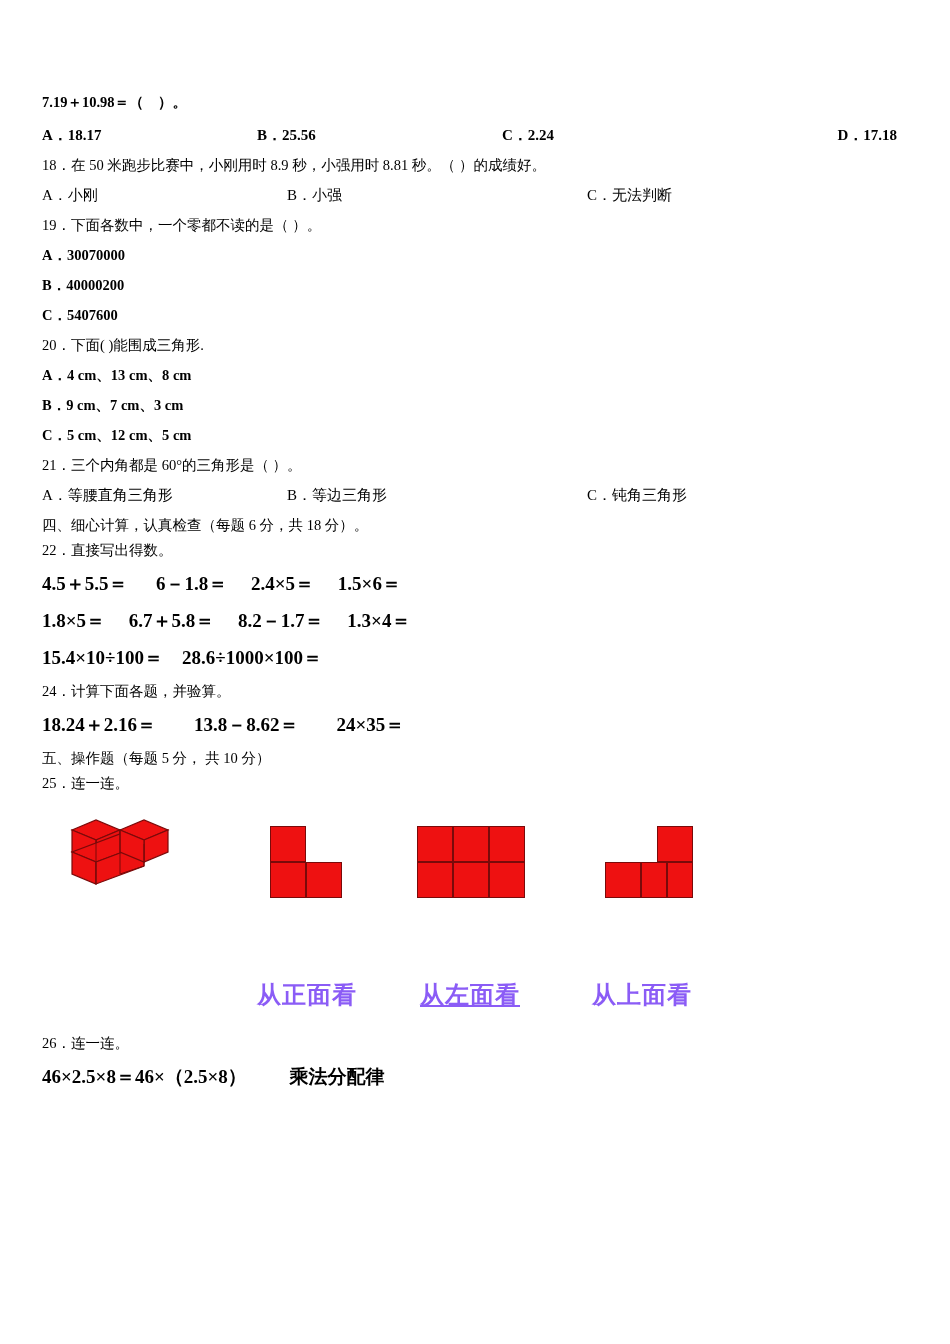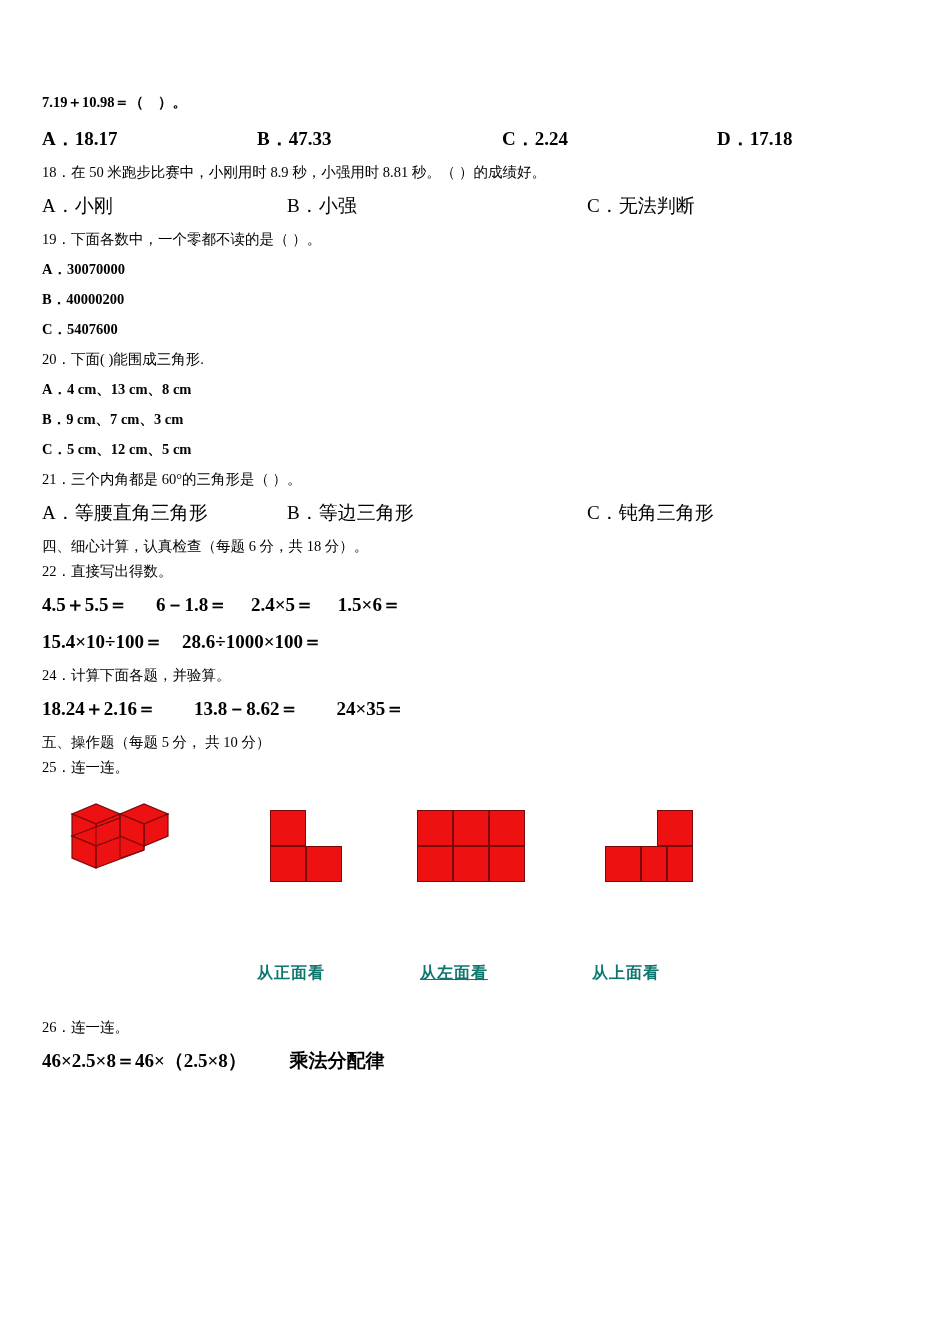--- a/index.html
+++ b/index.html
@@ -34,27 +34,27 @@
     margin: 0 0 12px 0;
     white-space: pre-wrap;
   }
   .q {
     font-size: 14.5px;
     margin: 0 0 11px 0;
   }
   .bold { font-weight: bold; }
   .opts {
     display: flex;
-    font-size: 19px;
+    font-size: 15px;
     margin: 0 0 11px 0;
   }
   .opt-a { width: 215px; }
   .opt-b { width: 245px; }
   .opt-c { width: 215px; }
-  .opt-d { width: 180px; }
+  .opt-d { width: 180px; text-align: right; }
   .opts-3 .opt-a { width: 245px; }
   .opts-3 .opt-b { width: 300px; }
   .stacked { font-size: 14.5px; margin: 0 0 11px 0; }
   .calc {
     font-size: 19px;
     font-weight: bold;
     margin: 0 0 11px 0;
     white-space: pre;
   }
   .section-head {
@@ -71,22 +71,22 @@
     position: absolute;
   }
   .caption-row {
     position: relative;
     height: 40px;
   }
   .caption {
     position: absolute;
     font-family: "DejaVu Sans", sans-serif;
     font-weight: bold;
-    font-size: 16px;
-    color: #0f766e;
+    font-size: 24px;
+    color: #8b5cf6;
     letter-spacing: 1px;
   }
   .red-cell {
     background: #ee1111;
     border: 1px solid #7a0a0a;
     box-sizing: border-box;
     position: absolute;
   }
   .iso {
     position: absolute;
@@ -95,21 +95,21 @@
 </head>
 <body>
 
 <div class="page">
   <div class="content">
 
     <div class="line bold">7.19＋10.98＝（    ）。</div>
 
     <div class="opts">
       <div class="opt-a bold">A．18.17</div>
-      <div class="opt-b bold">B．47.33</div>
+      <div class="opt-b bold">B．25.56</div>
       <div class="opt-c bold">C．2.24</div>
       <div class="opt-d bold">D．17.18</div>
     </div>
 
     <div class="q">18．在 50 米跑步比赛中，小刚用时 8.9 秒，小强用时 8.81 秒。（  ）的成绩好。</div>
 
     <div class="opts opts-3">
       <div class="opt-a">A．小刚</div>
       <div class="opt-b">B．小强</div>
       <div class="opt-c">C．无法判断</div>
@@ -128,20 +128,21 @@
     <div class="q">21．三个内角都是 60°的三角形是（  ）。</div>
     <div class="opts opts-3">
       <div class="opt-a">A．等腰直角三角形</div>
       <div class="opt-b">B．等边三角形</div>
       <div class="opt-c">C．钝角三角形</div>
     </div>
 
     <div class="section-head tight">四、细心计算，认真检查（每题 6 分，共 18 分）。</div>
     <div class="q">22．直接写出得数。</div>
     <div class="calc">4.5＋5.5＝      6－1.8＝     2.4×5＝     1.5×6＝</div>
+    <div class="calc">1.8×5＝     6.7＋5.8＝     8.2－1.7＝     1.3×4＝</div>
     <div class="calc">15.4×10÷100＝    28.6÷1000×100＝</div>
 
 
     <div class="q">24．计算下面各题，并验算。</div>
     <div class="calc">18.24＋2.16＝        13.8－8.62＝        24×35＝</div>
 
     <div class="section-head tight">五、操作题（每题 5 分， 共 10 分）</div>
     <div class="q">25．连一连。</div>
 
     <div class="figures">

